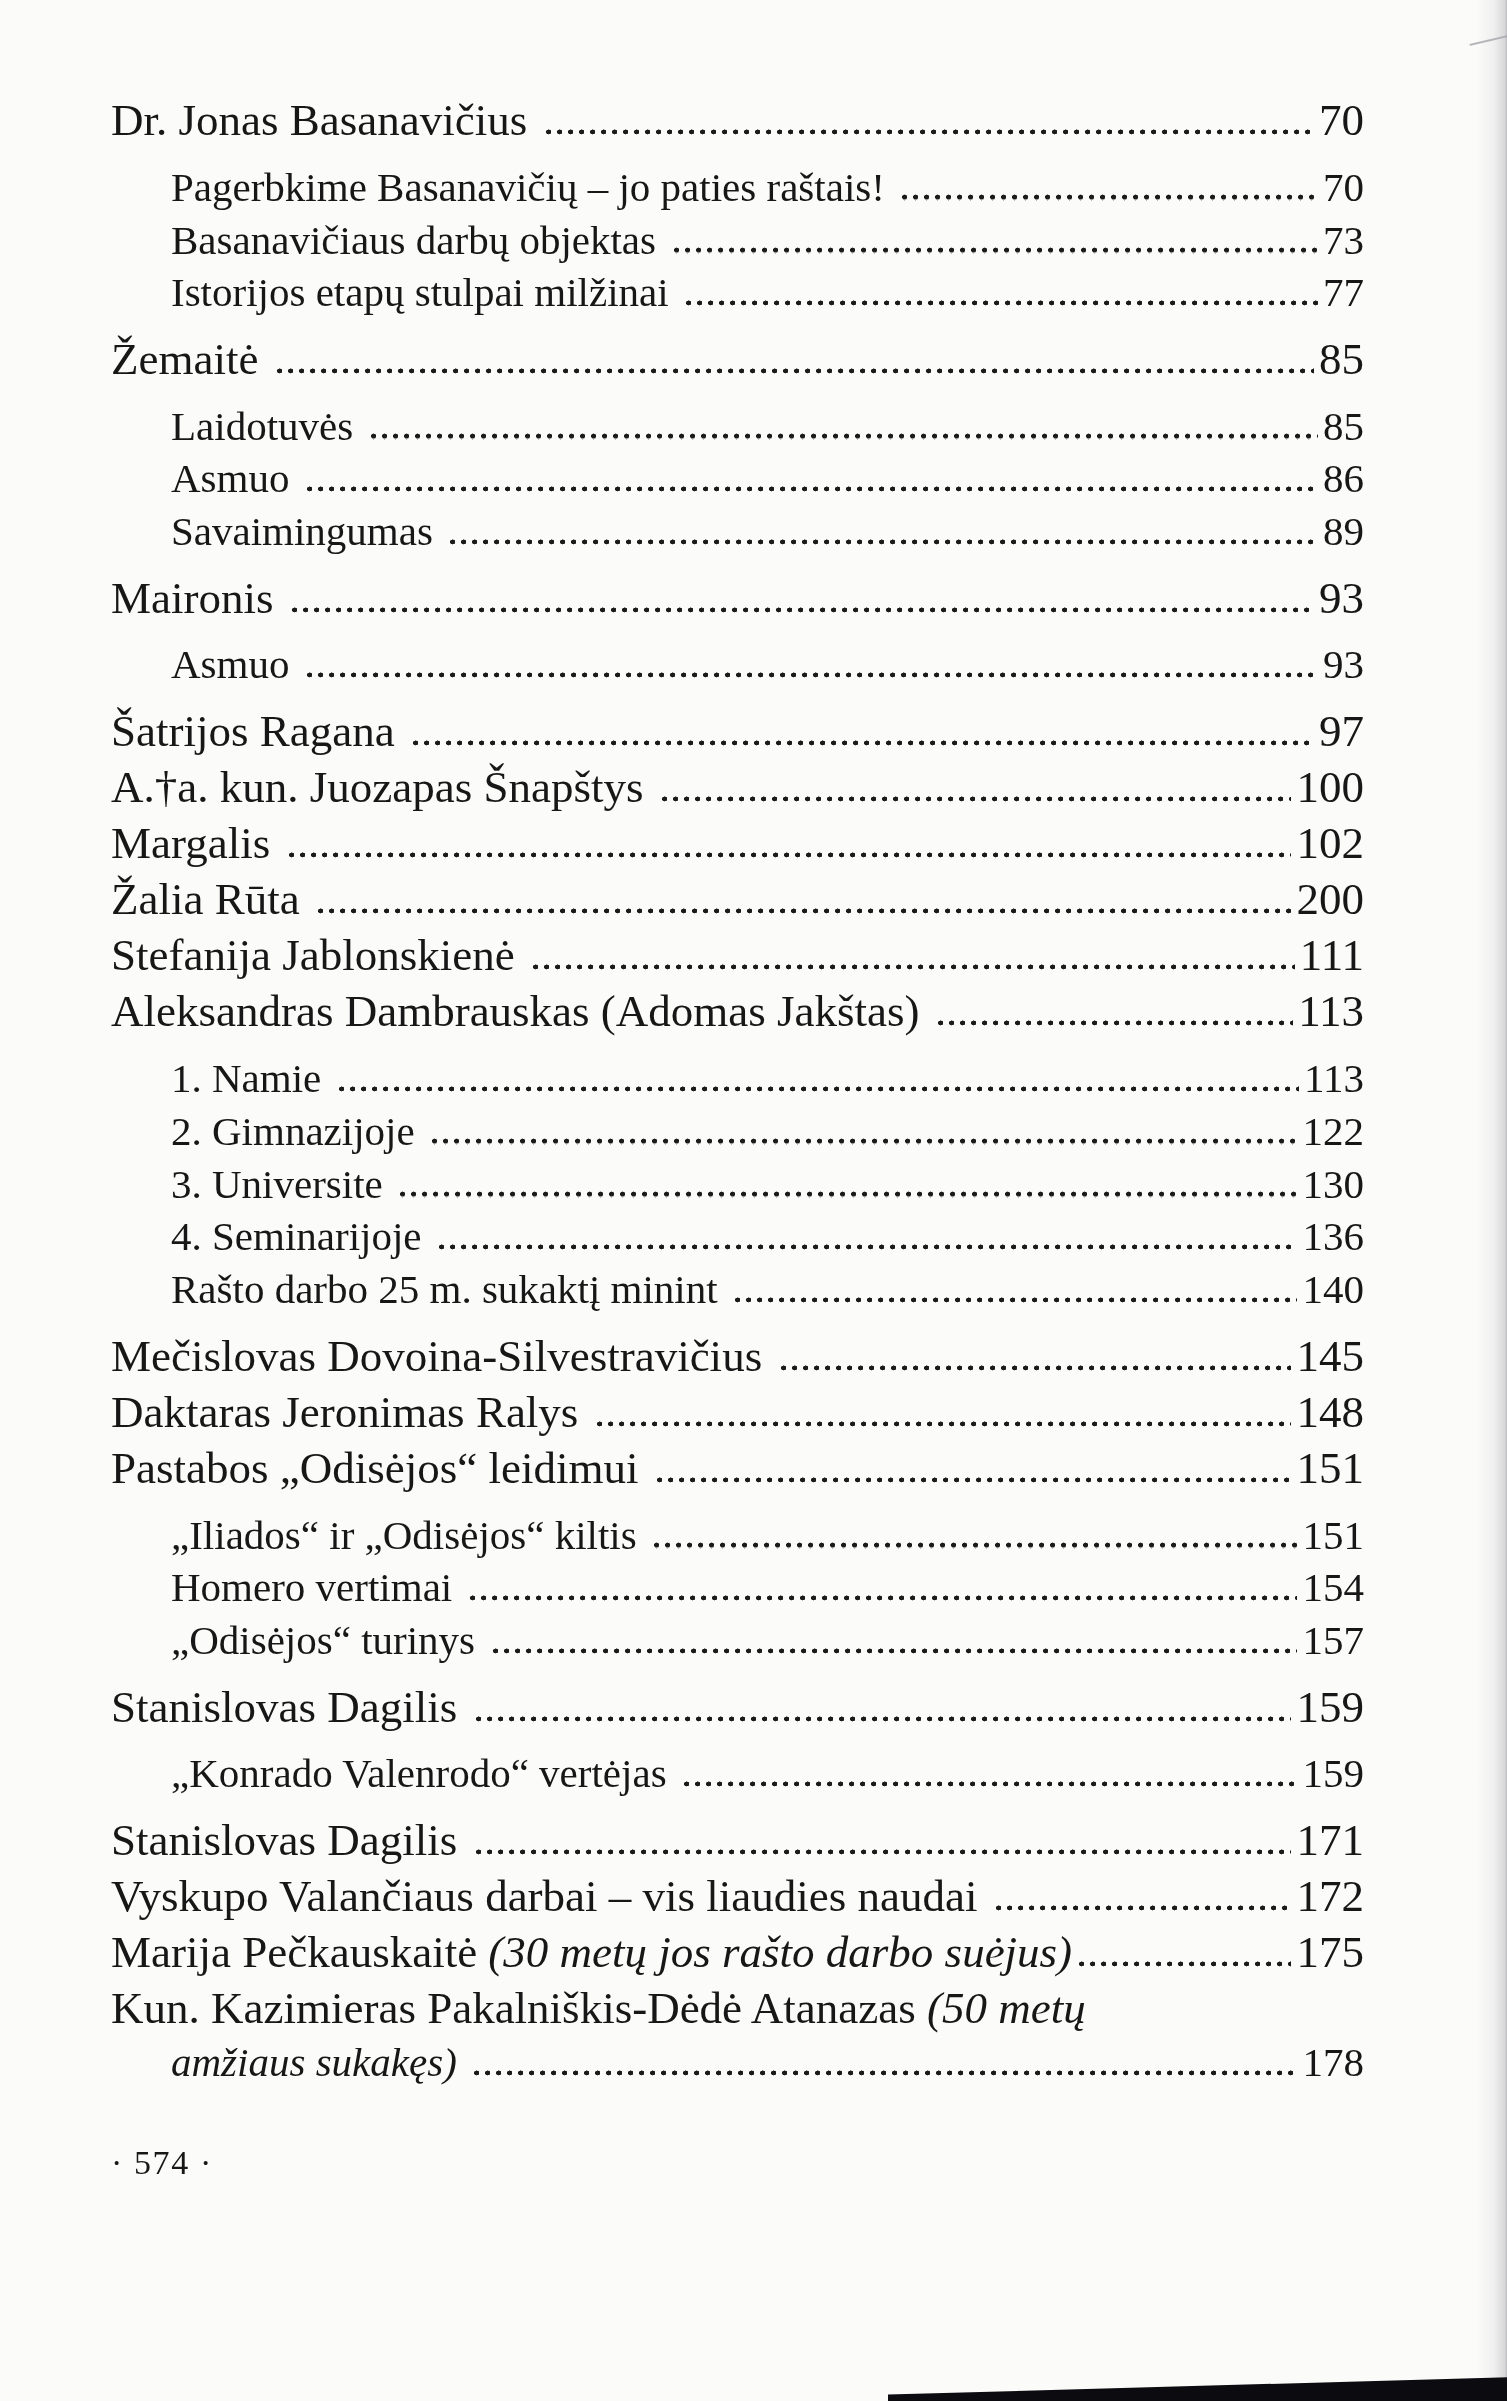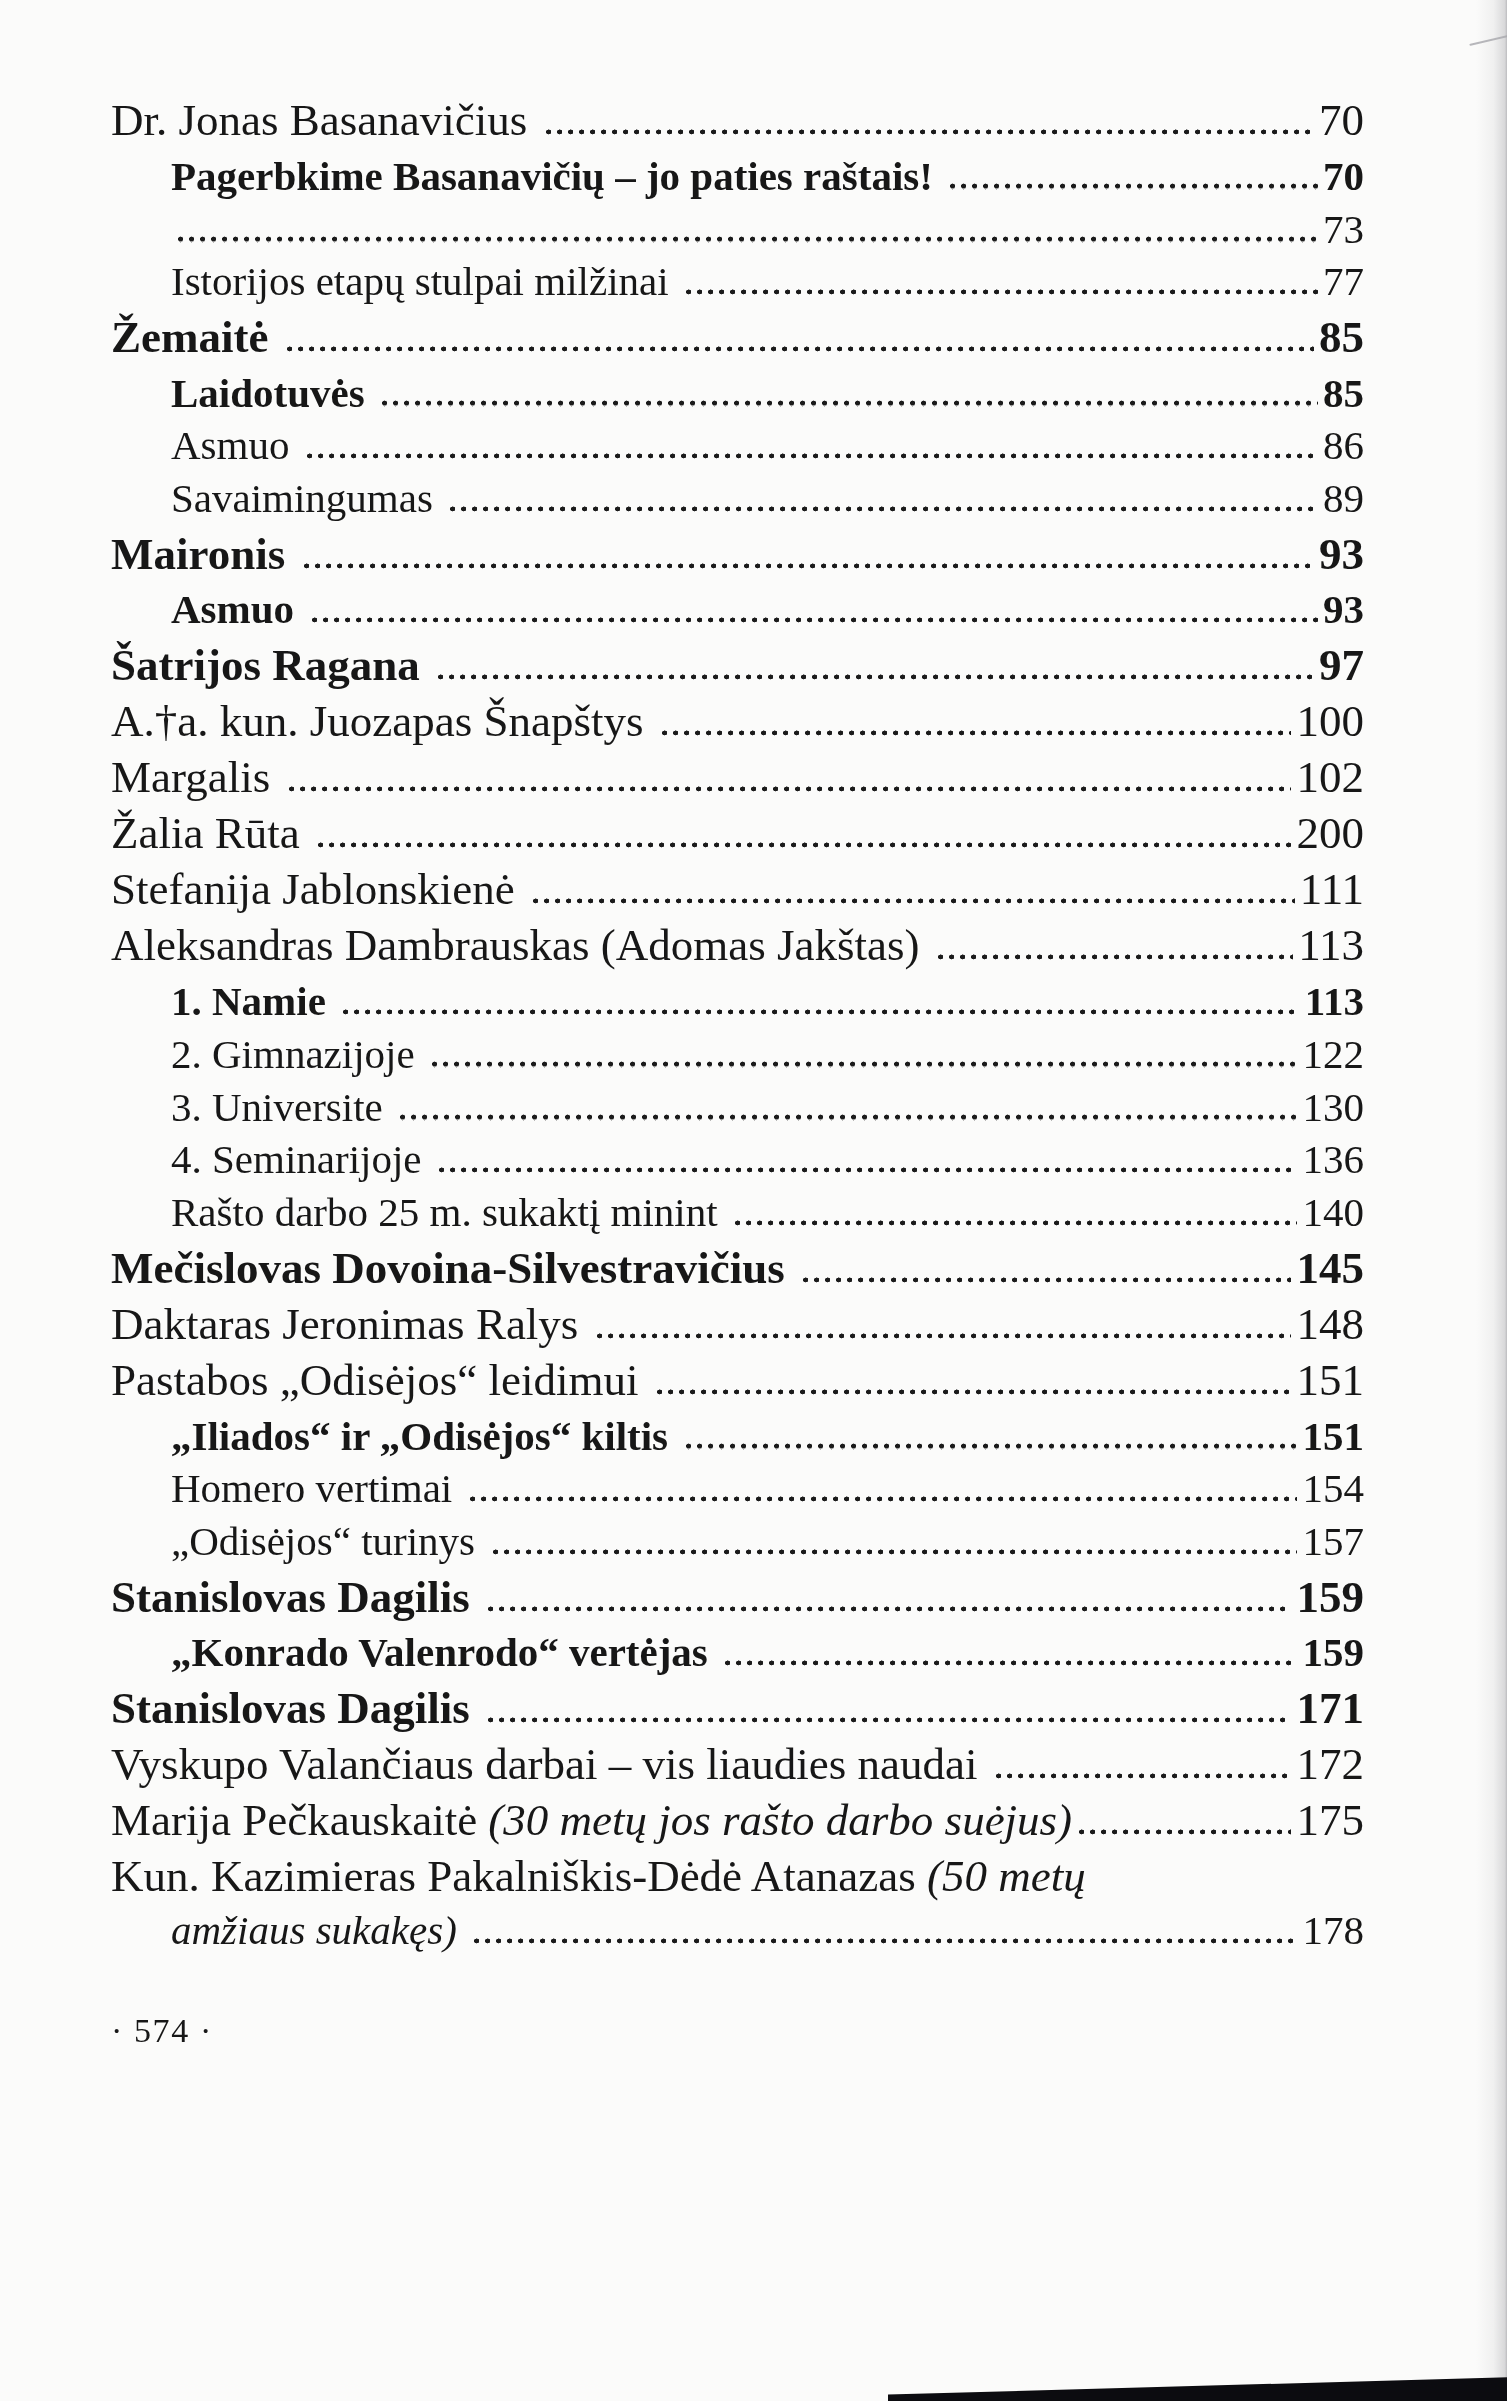--- a/index.html
+++ b/index.html
@@ -22,21 +22,21 @@
     font-size: 45px;
     line-height: 1.06;
     margin-bottom: 8.4px;
     white-space: nowrap;
   }
   .row.sub {
     margin-left: 60px;
     font-size: 41px;
     margin-bottom: 9.4px;
   }
-  .row.gap { margin-top: 10px; font-weight: bold; }
+  .row.gap { margin-top: 21px; }
   .title { white-space: pre-wrap; }
   .title .it { font-style: italic; }
   .dots {
     flex: 1 1 auto;
     align-self: flex-end;
     height: 6.3px;
     margin: 0 5.2px 9.4px 7.3px;
     background-image: radial-gradient(circle at 2.6px 3.1px, #1b1b1b 2.4px, transparent 2.8px);
     background-size: 11px 6.3px;
     background-repeat: repeat-x;
@@ -81,20 +81,21 @@
     <span class="title"><span class="t">Dr. Jonas Basanavičius </span><span class="it"></span></span>
     <span class="dots"></span>
     <span class="pagenum">70</span>
   </div>
       <div class="row sub gap">
     <span class="title"><span class="t">Pagerbkime Basanavičių – jo paties raštais! </span><span class="it"></span></span>
     <span class="dots"></span>
     <span class="pagenum">70</span>
   </div>
       <div class="row sub">
+    <span class="title"><span class="t">Basanavičiaus darbų objektas </span><span class="it"></span></span>
     <span class="dots"></span>
     <span class="pagenum">73</span>
   </div>
       <div class="row sub">
     <span class="title"><span class="t">Istorijos etapų stulpai milžinai </span><span class="it"></span></span>
     <span class="dots"></span>
     <span class="pagenum">77</span>
   </div>
       <div class="row gap">
     <span class="title"><span class="t">Žemaitė </span><span class="it"></span></span>

